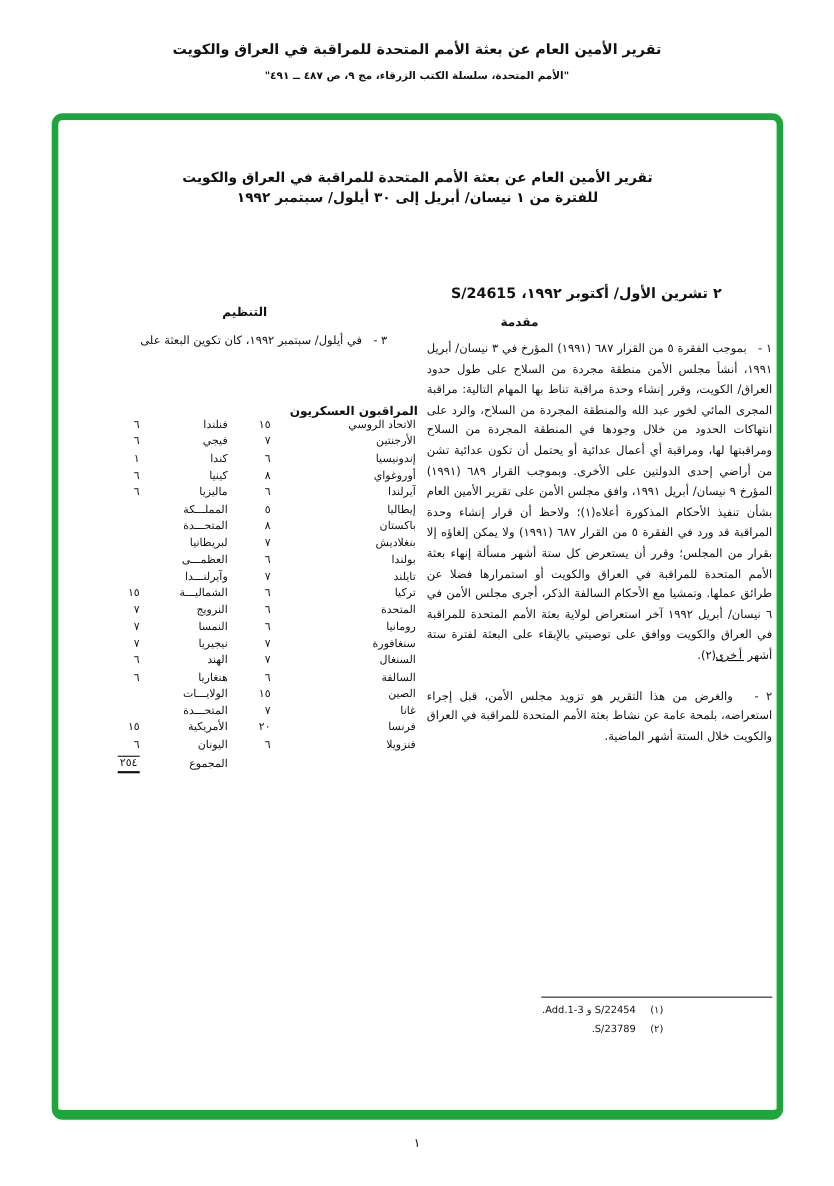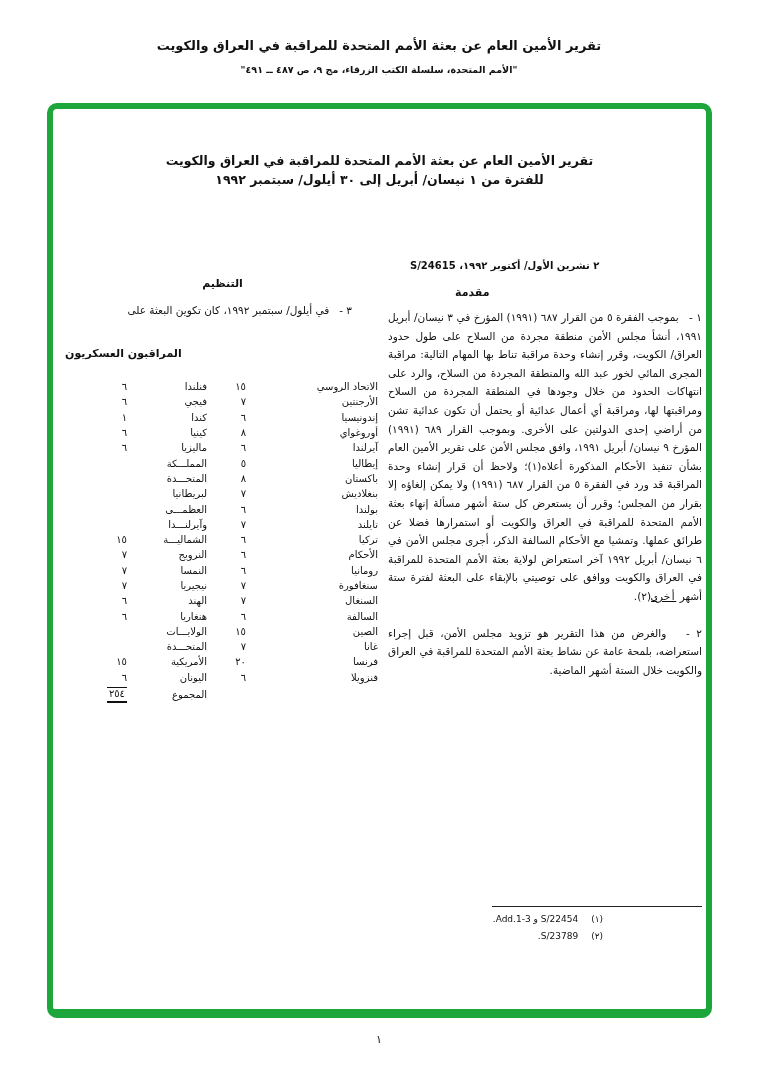--- a/index.html
+++ b/index.html
@@ -10,32 +10,32 @@
   .abs{position:absolute;}
   
   .hdr-title{top:38px;left:0;width:758px;text-align:center;font-weight:bold;font-size:13px;direction:rtl;}
   .hdr-sub{top:64px;left:0;width:758px;text-align:center;font-weight:bold;font-size:9.5px;direction:rtl;}
   
   .frame{left:47px;top:103px;width:665px;height:915px;box-sizing:border-box;
          border:6px solid #1DA63B;border-bottom-width:9px;border-radius:10px;background:#fff;}
   
   .doc-title{left:47px;top:151px;width:665px;text-align:center;font-weight:bold;font-size:12.5px;line-height:19px;direction:rtl;}
   
-  .dateline{left:410px;top:260px;font-weight:bold;font-size:10px;direction:rtl;white-space:nowrap;}
+  .dateline{left:410px;top:260px;font-weight:bold;font-size:13px;direction:rtl;white-space:nowrap;}
   .intro-head{left:455px;top:286px;font-weight:bold;font-size:11px;direction:rtl;}
   .paras{left:388px;top:308px;width:314px;direction:rtl;text-align:justify;font-size:10.5px;line-height:18.6px;}
   .paras p{margin:0;}
   .paras p + p{margin-top:17px;}
   .u{text-decoration:underline;font-family:Liberation Mono, monospace;}
   
   .org-head{left:65px;top:277px;width:315px;text-align:center;font-weight:bold;font-size:11px;direction:rtl;}
   .para3{left:75px;top:301px;width:277px;direction:rtl;font-size:10.5px;line-height:19px;}
   .para3 .l1{text-align:right;}
   .para3 .l2{text-align:left;}
-  .obs-head{left:65px;top:347px;width:315px;text-align:left;font-weight:bold;font-size:11px;direction:rtl;}
+  .obs-head{left:65px;top:367px;width:315px;text-align:right;font-weight:bold;font-size:11px;direction:rtl;}
   
   .obs-table{left:45px;top:379px;width:333px;direction:rtl;font-size:10px;}
   .trow{display:grid;grid-template-columns:132px 39px 80px 82px;height:15.3px;align-items:center;}
   .trow > div{text-align:right;padding:0;white-space:nowrap;}
   .num-cell{padding-right:2px;}
   .total-row{margin-top:2px;}
   .total-num{display:inline-block;border-top:1.2px solid #111;border-bottom:2.6px solid #111;padding:0 2px 2px 2px;}
   
   .fn-rule{left:492px;top:906px;width:210px;height:0;border-top:1px solid #222;}
   .footnotes{left:440px;top:911px;width:262px;direction:rtl;font-size:9px;line-height:17px;}
@@ -132,21 +132,21 @@
         <div>وآيرلنـــدا</div>
         <div class="num-cell"></div>
       </div>
       <div class="trow">
         <div>تركيا</div>
         <div class="num-cell">٦</div>
         <div>الشماليـــة</div>
         <div class="num-cell">١٥</div>
       </div>
       <div class="trow">
-        <div>الأحكام</div>
+        <div>المتحدة</div>
         <div class="num-cell">٦</div>
         <div>النرويج</div>
         <div class="num-cell">٧</div>
       </div>
       <div class="trow">
         <div>رومانيا</div>
         <div class="num-cell">٦</div>
         <div>النمسا</div>
         <div class="num-cell">٧</div>
       </div>

